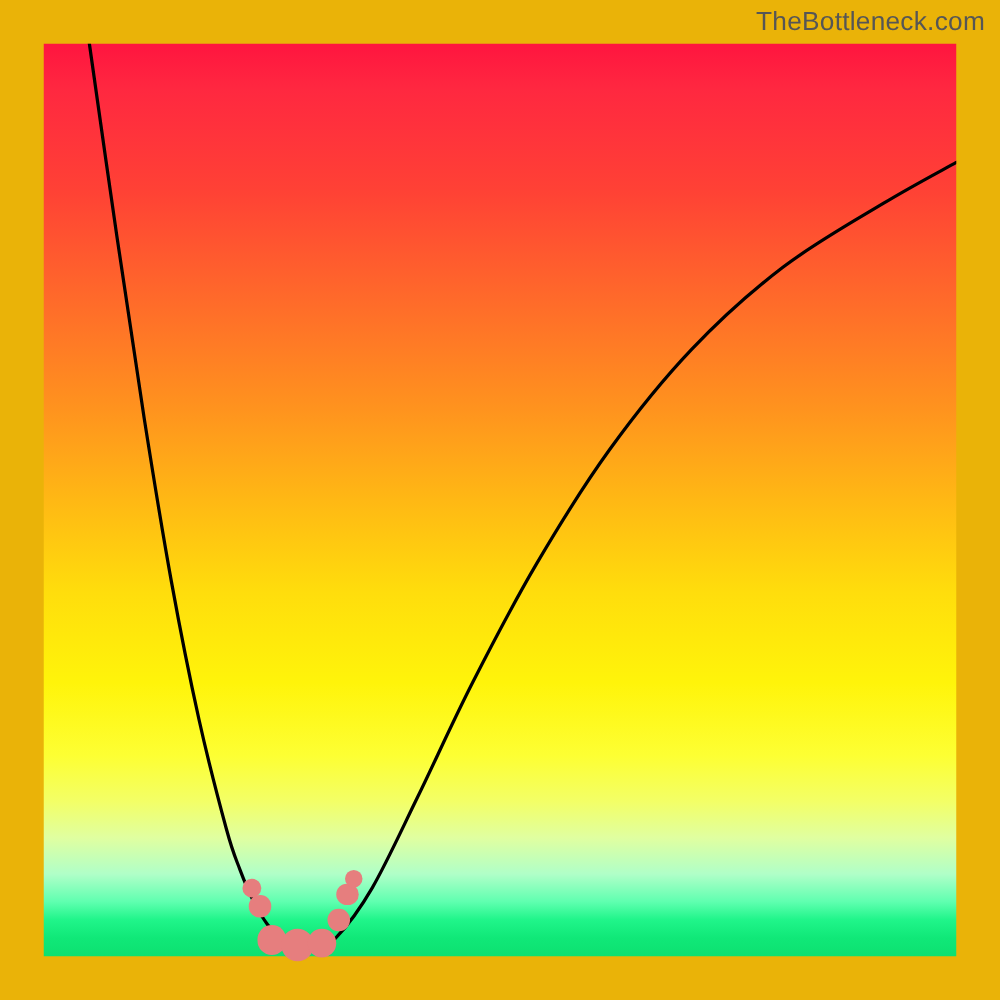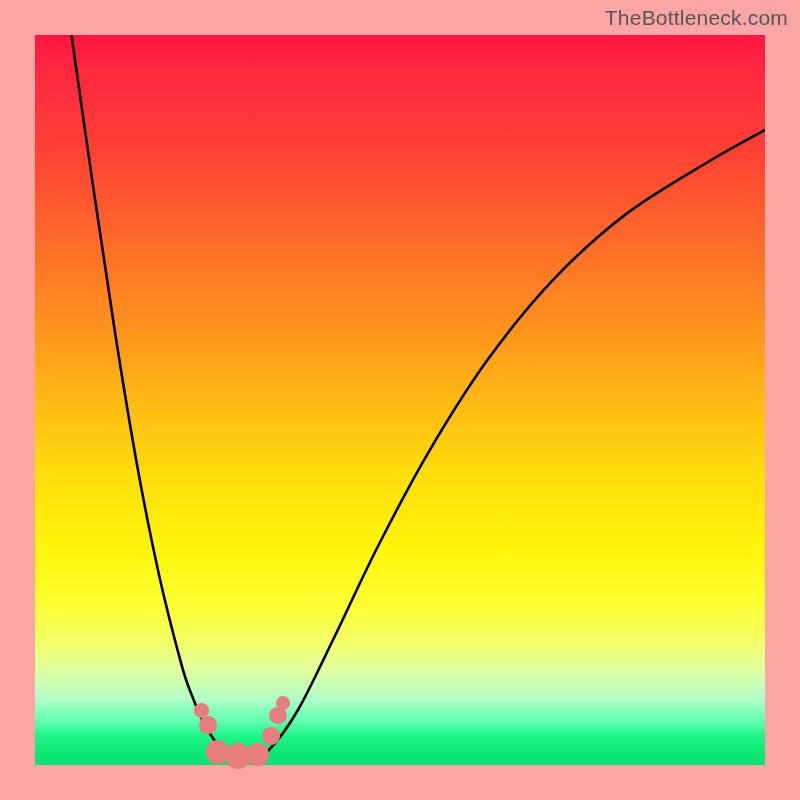--- a/index.html
+++ b/index.html
@@ -8,21 +8,21 @@
     width: 800px;
     height: 800px;
     overflow: hidden;
     background: #000;
     font-family: Arial, Helvetica, sans-serif;
   }
   .stage {
     position: relative;
     width: 800px;
     height: 800px;
-    background: #fca5a5;
+    background: #eab308;
   }
   .gradient-area {
     position: absolute;
     left: 35px;
     top: 35px;
     width: 730px;
     height: 730px;
     background: linear-gradient(
       to bottom,
       #ff153f 0%,

